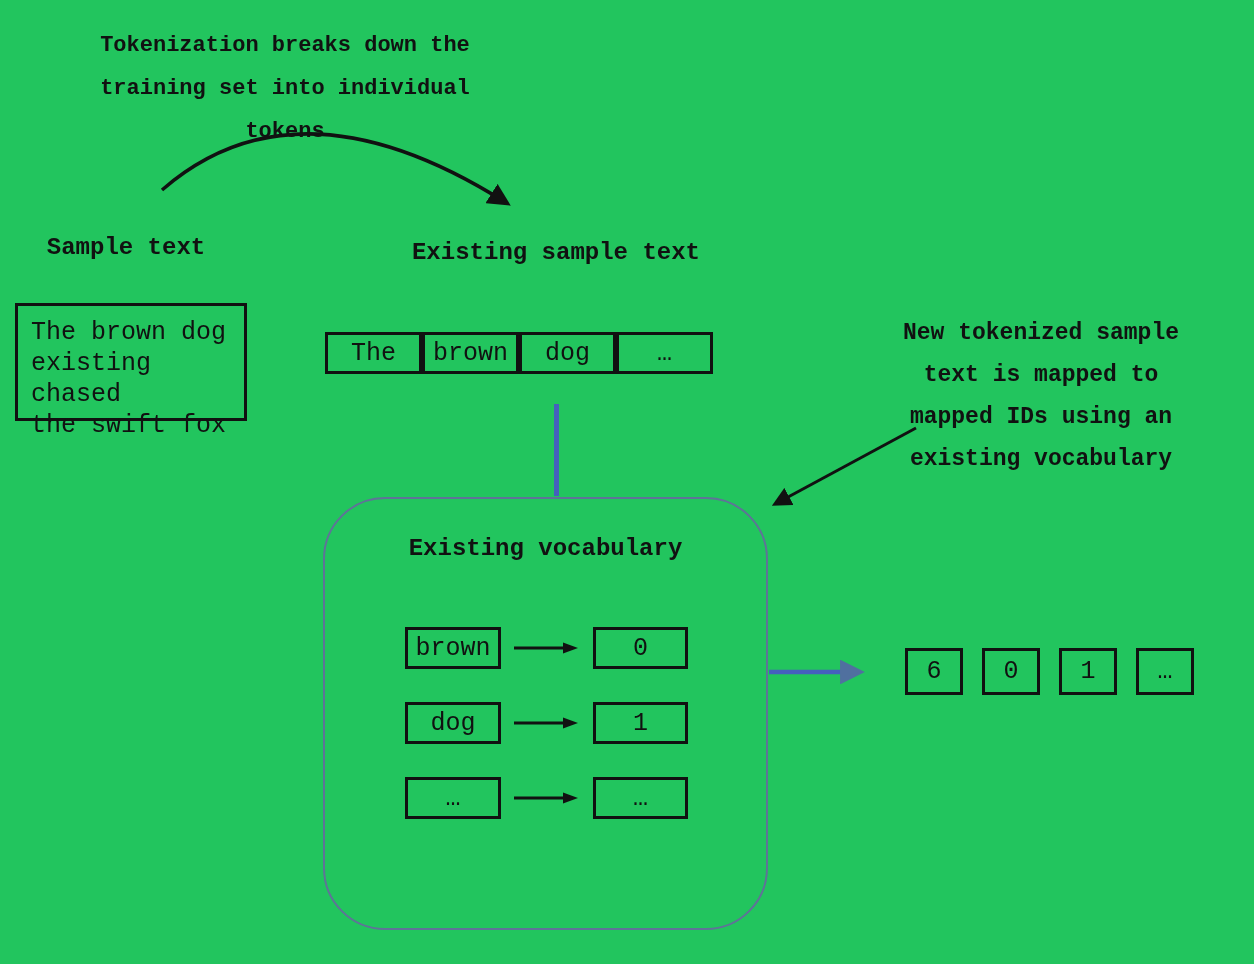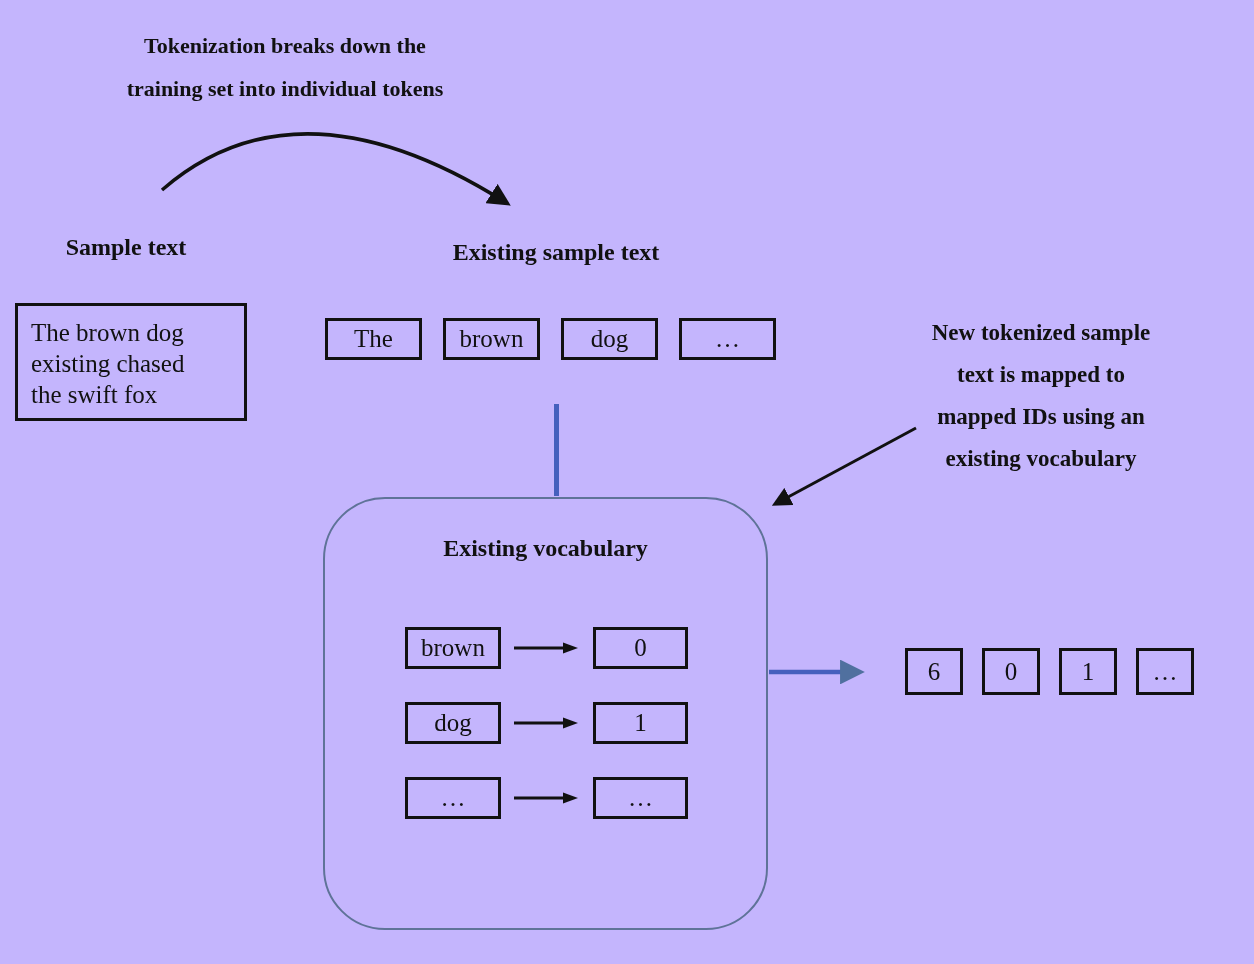--- a/index.html
+++ b/index.html
@@ -1,21 +1,21 @@
 <!DOCTYPE html>
 <html><head>
 <meta charset="utf-8">
 <style>
   html, body { margin: 0; padding: 0; background: #ffffff; }
   .canvas {
     position: relative;
     width: 1254px;
     height: 964px;
-    background: #c4b5fd;
-    font-family: Liberation Serif, serif;
+    background: #22c55e;
+    font-family: Liberation Mono, monospace;
     color: #111111;
     overflow: hidden;
   }
   .overlay {
     position: absolute;
     left: 0; top: 0;
     width: 1254px; height: 964px;
     pointer-events: none;
     z-index: 5;
   }
@@ -58,22 +58,22 @@
     box-sizing: border-box;
     border: 3px solid #111111;
     display: flex;
     align-items: center;
     justify-content: center;
     font-size: 25px;
     background: transparent;
   }
   .token-row {
     position: absolute;
-    left: 325px; top: 318px;
-    display: flex; gap: 21px;
+    left: 325px; top: 332px;
+    display: flex; 
     z-index: 2;
     text-align: right;
   }
   .token-row .cell { width: 97px; height: 42px; }
   .vocab-panel {
     position: absolute;
     left: 323px; top: 497px;
     width: 445px; height: 433px;
     box-sizing: border-box;
     border: 2px solid #5f7398;

